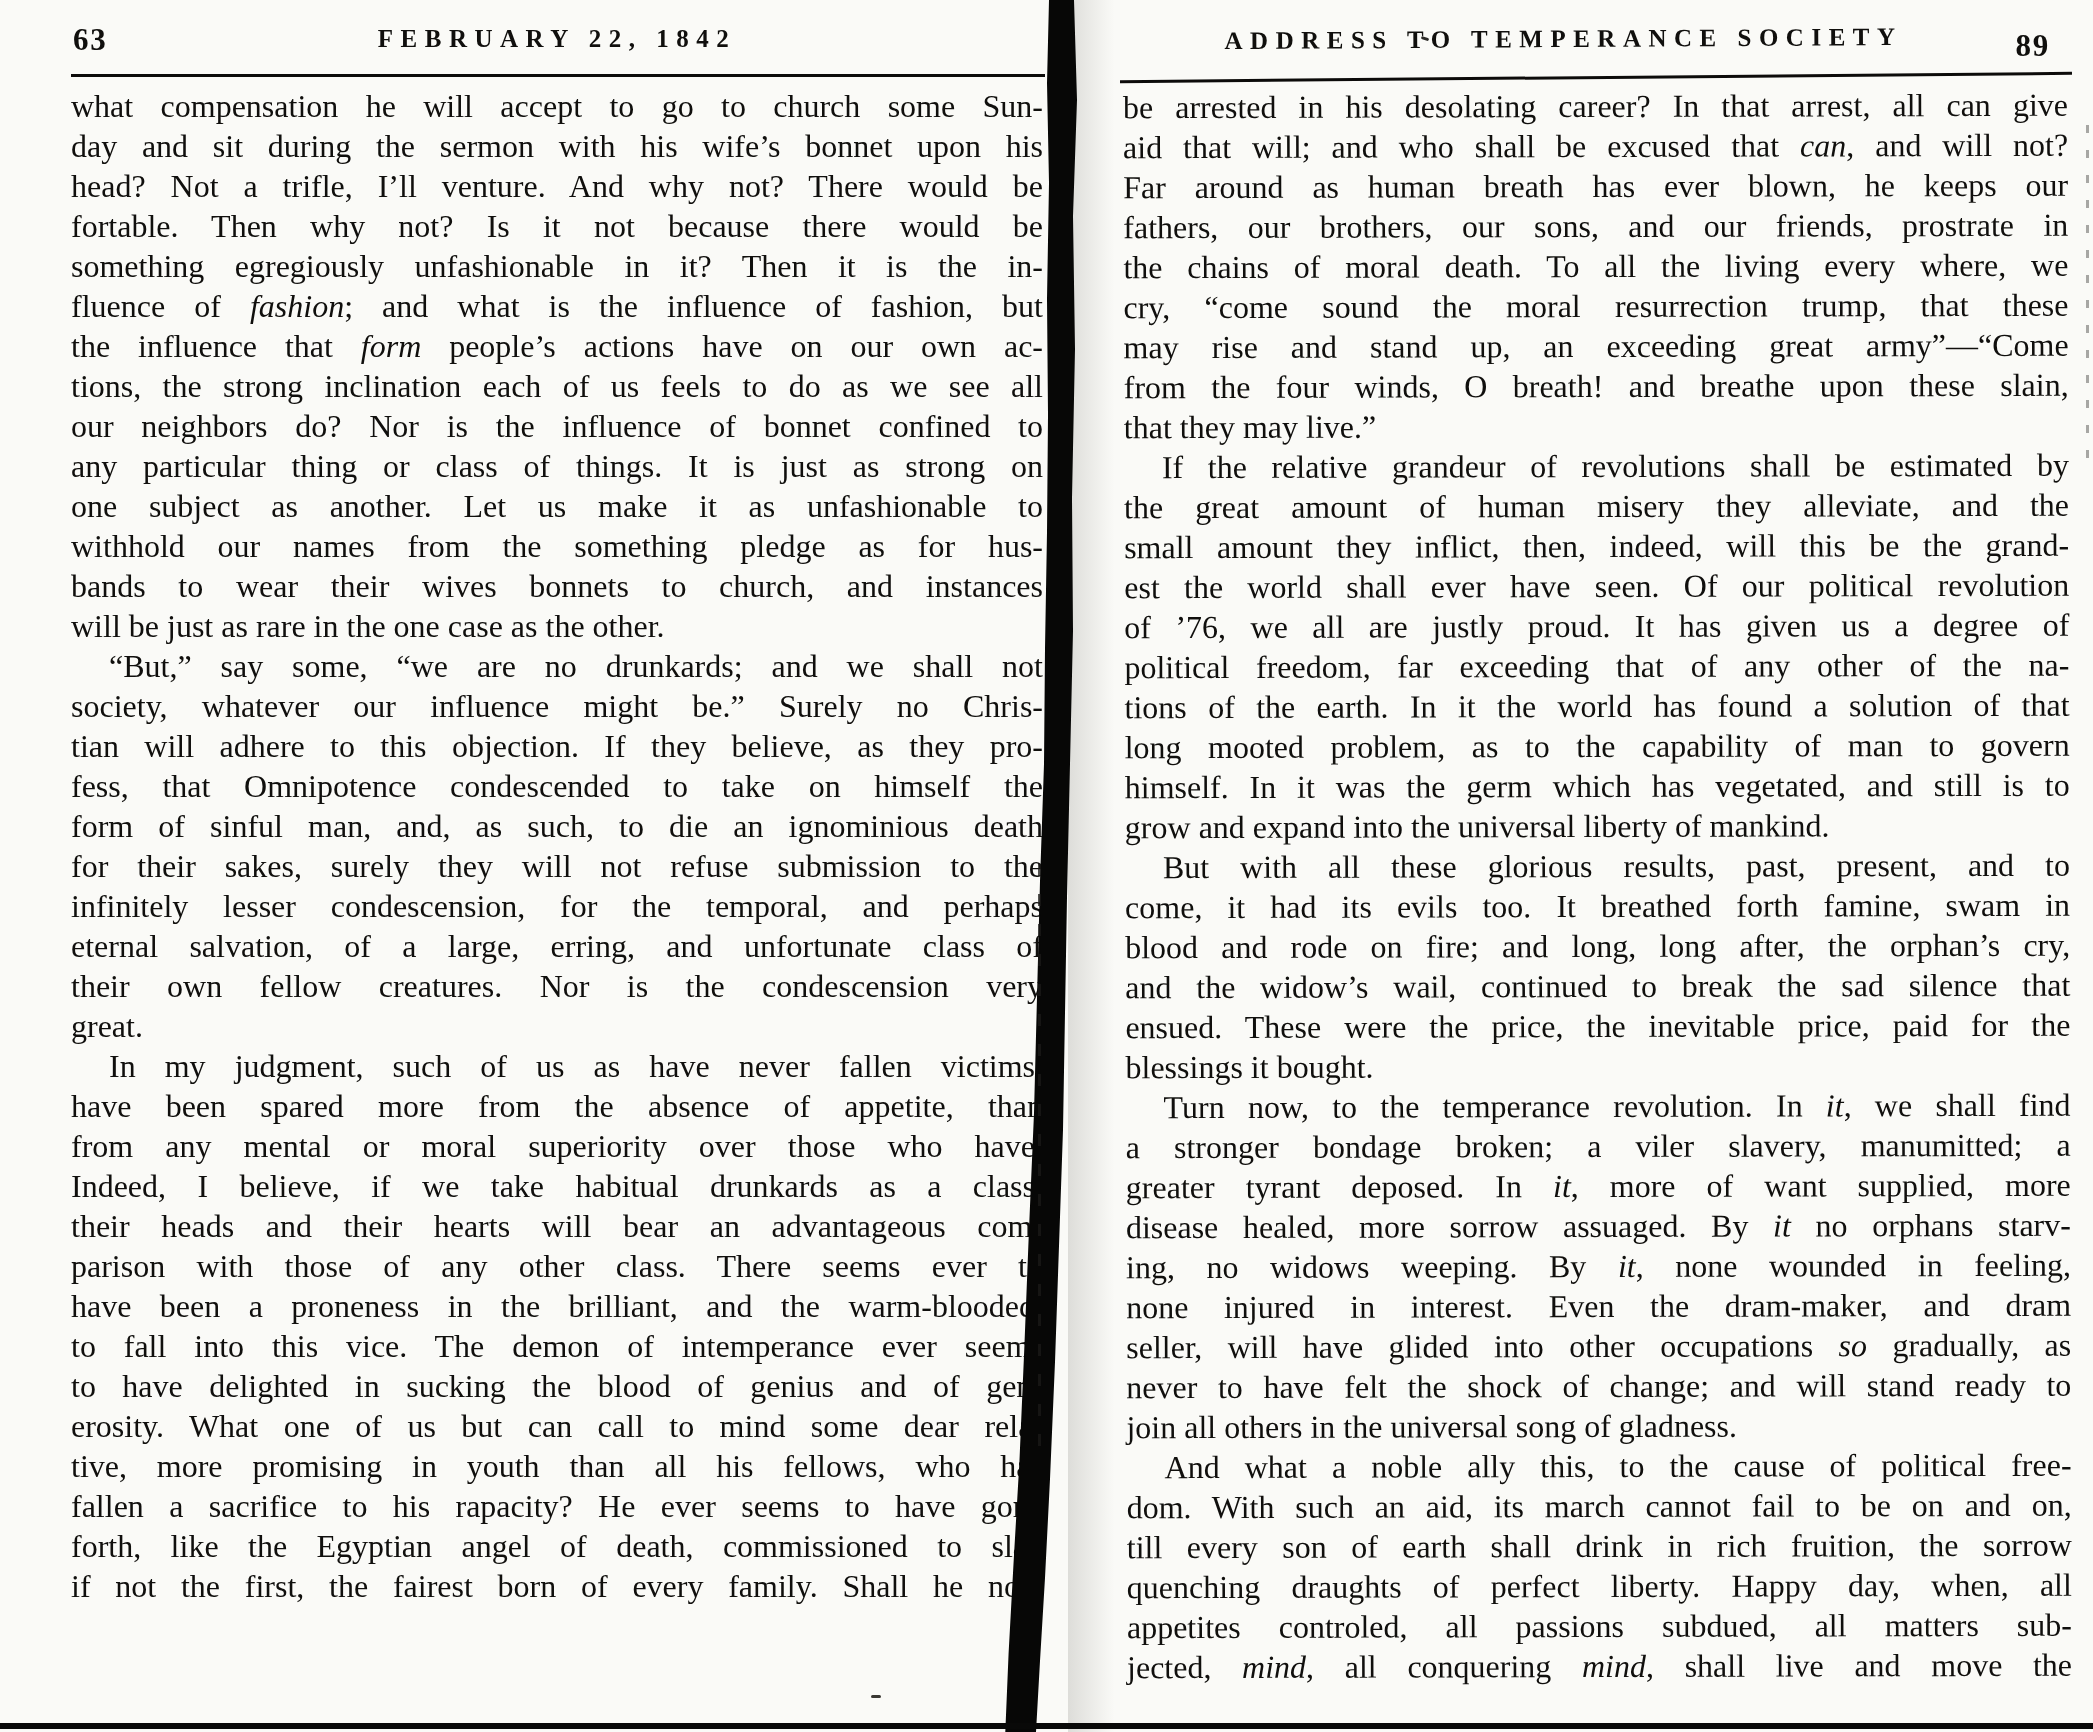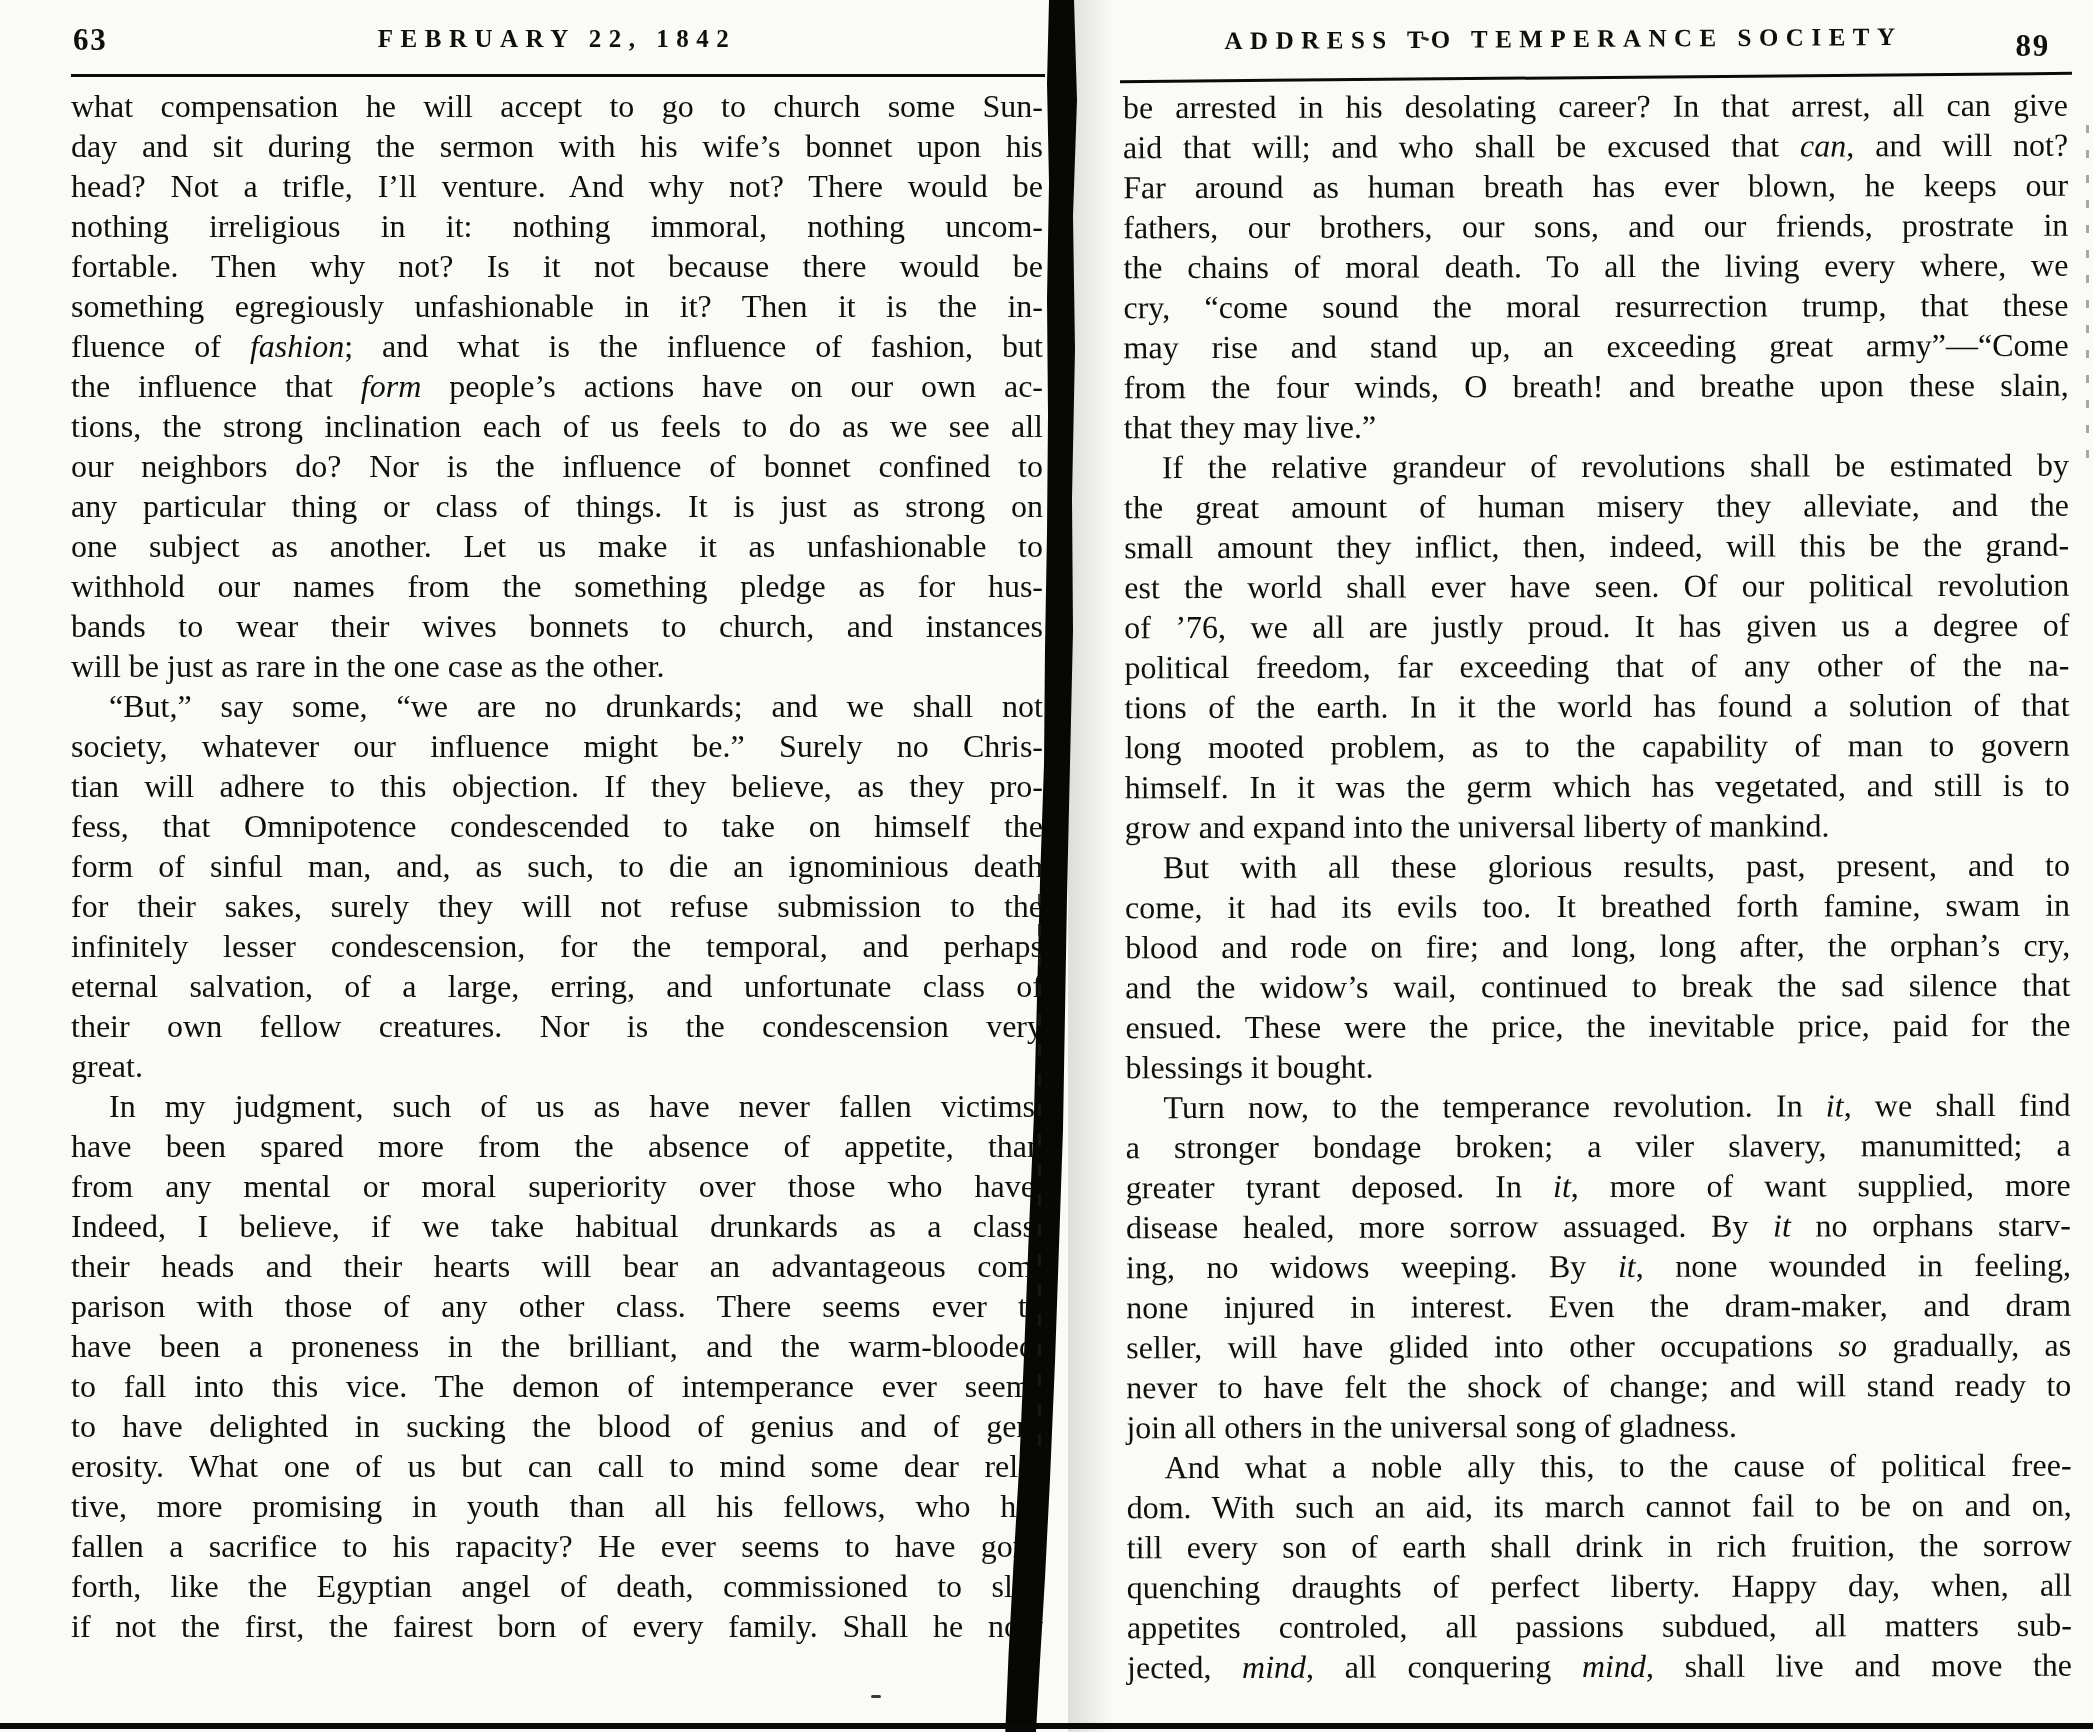--- a/index.html
+++ b/index.html
@@ -100,21 +100,20 @@
 <div class="spread">
 
   <div>
     <div class="folio folio-left">63</div>
     <div class="running-title title-left">FEBRUARY 22, 1842</div>
     <div class="head-rule rule-left"></div>
     <div class="page-text text-left">
         <div class="line">what compensation he will accept to go to church some Sun-</div>
         <div class="line">day and sit during the sermon with his wife’s bonnet upon his</div>
         <div class="line">head? Not a trifle, I’ll venture. And why not? There would be</div>
-        <div class="line">nothing irreligious in it: nothing immoral, nothing uncom-</div>
         <div class="line">fortable. Then why not? Is it not because there would be</div>
         <div class="line">something egregiously unfashionable in it? Then it is the in-</div>
         <div class="line">fluence of <i>fashion</i>; and what is the influence of fashion, but</div>
         <div class="line">the influence that <i>form</i> people’s actions have on our own ac-</div>
         <div class="line">tions, the strong inclination each of us feels to do as we see all</div>
         <div class="line">our neighbors do? Nor is the influence of bonnet confined to</div>
         <div class="line">any particular thing or class of things. It is just as strong on</div>
         <div class="line">one subject as another. Let us make it as unfashionable to</div>
         <div class="line">withhold our names from the something pledge as for hus-</div>
         <div class="line">bands to wear their wives bonnets to church, and instances</div>

